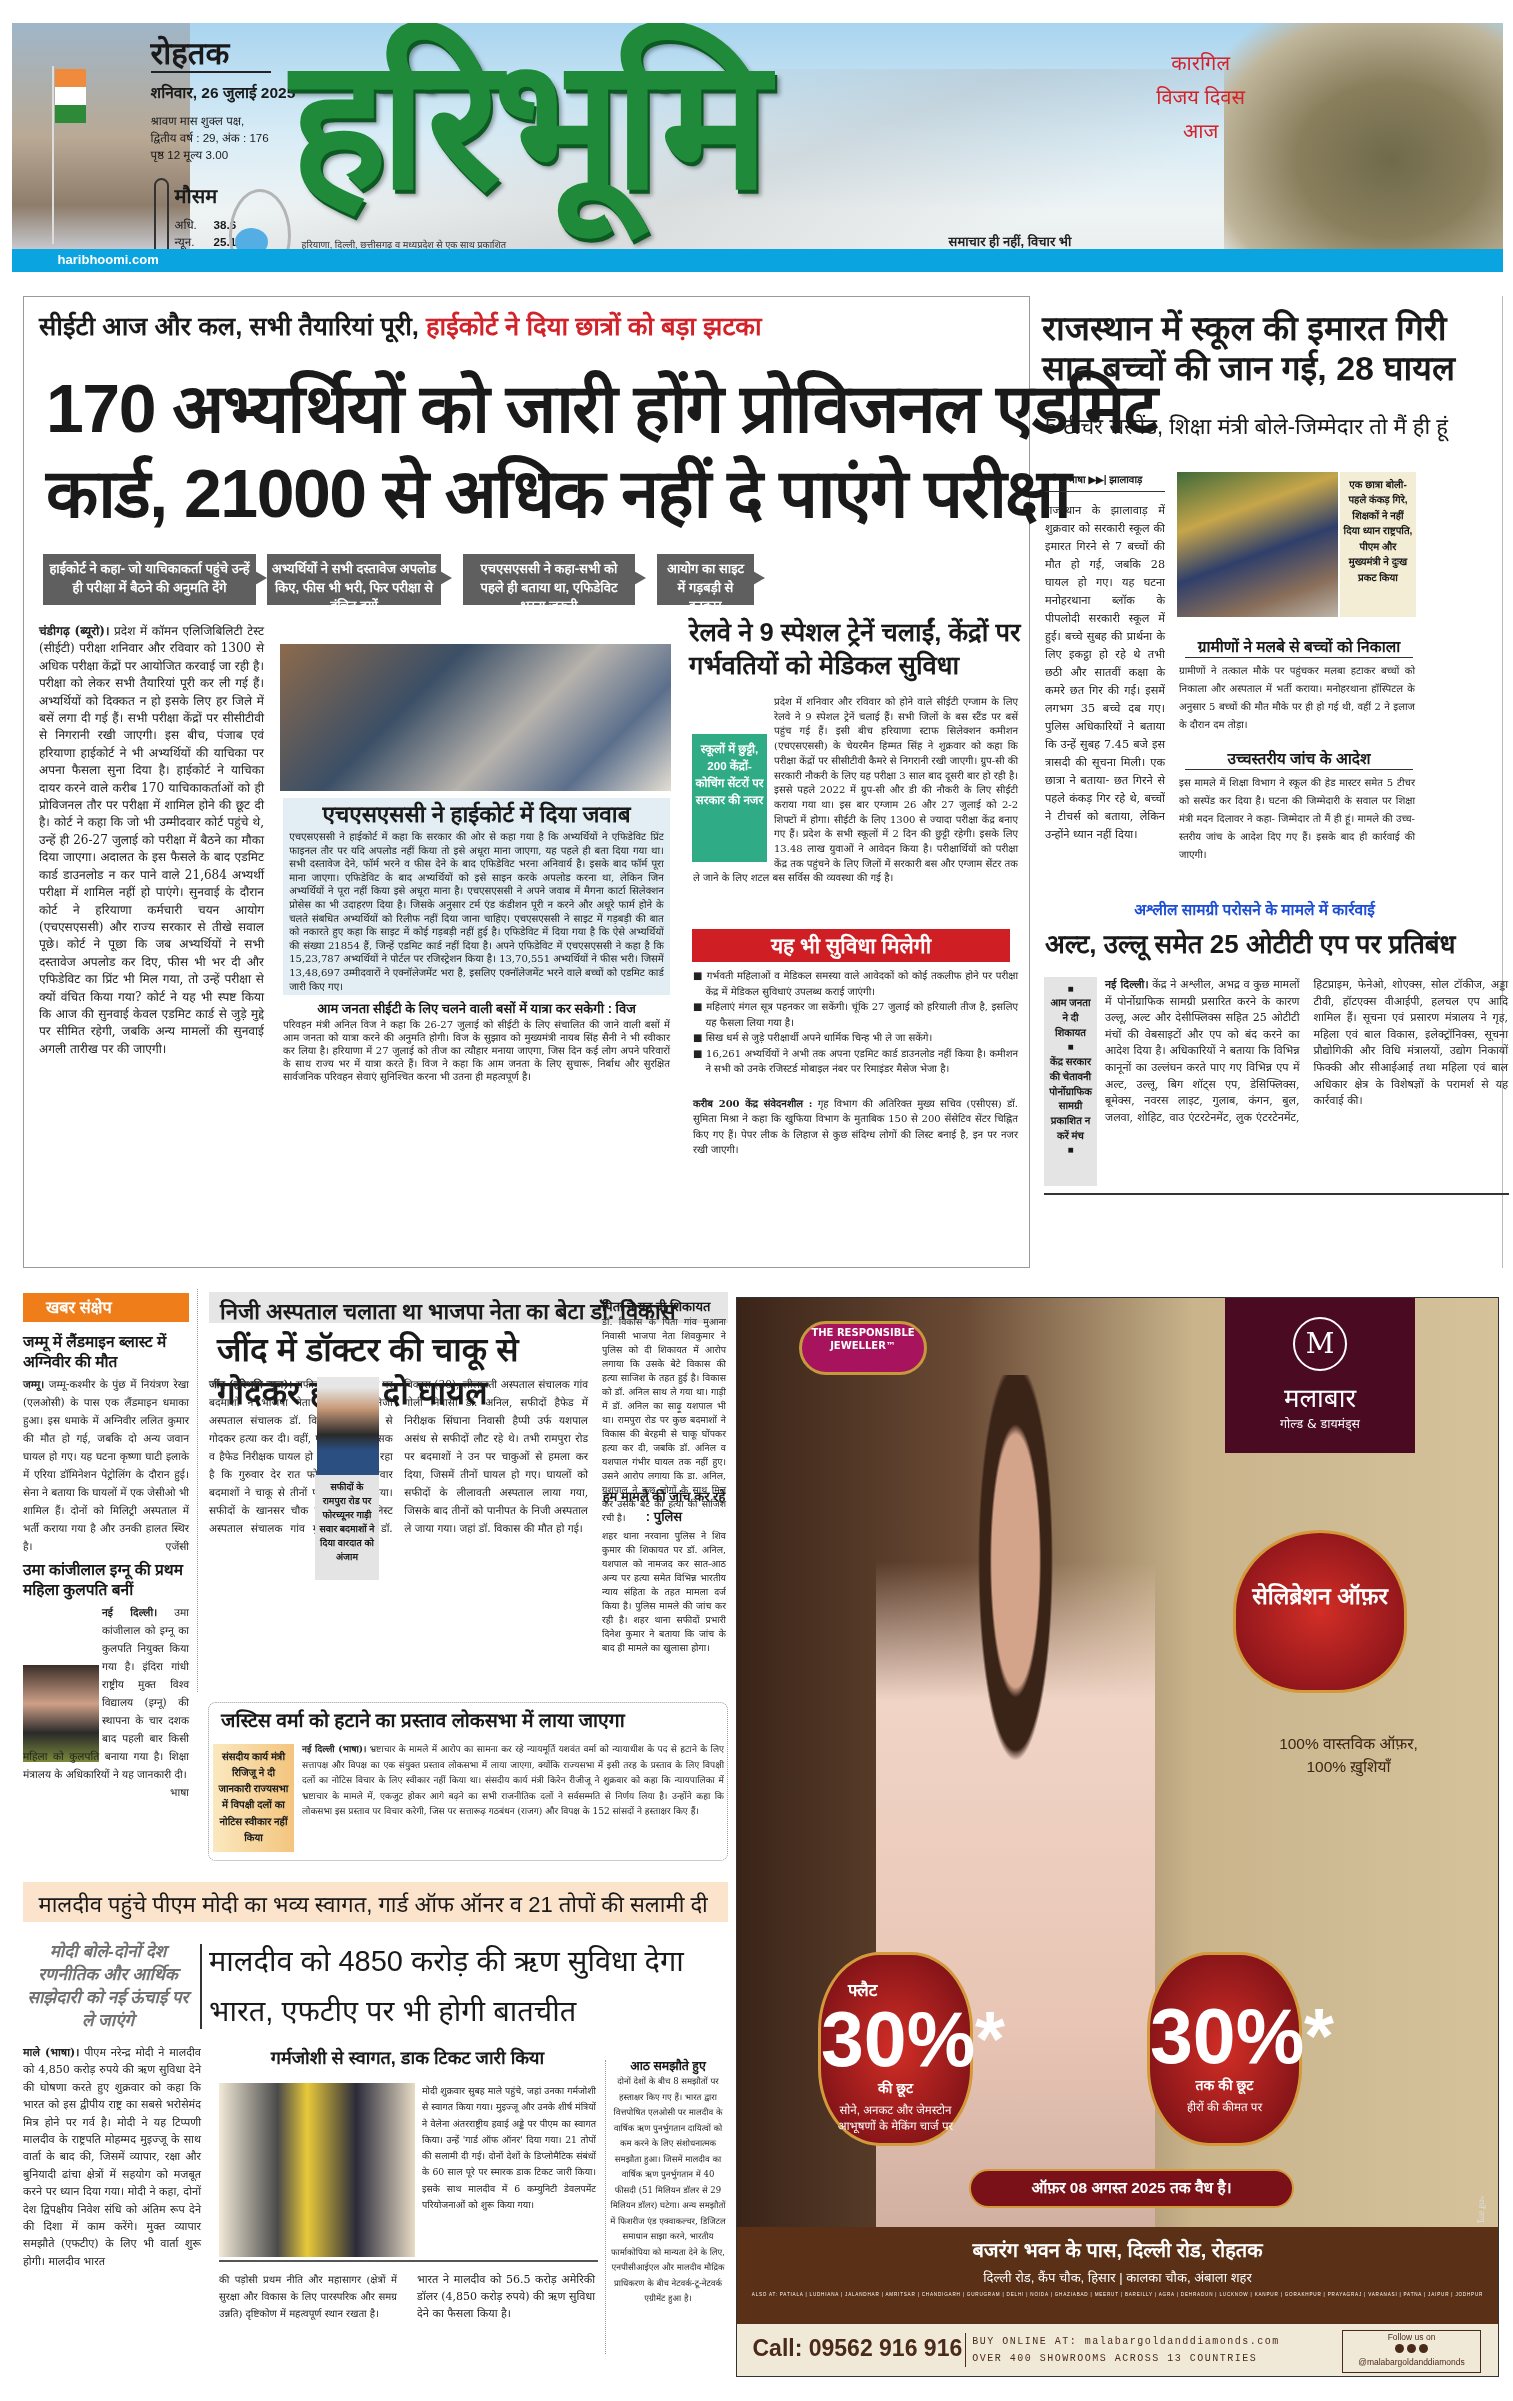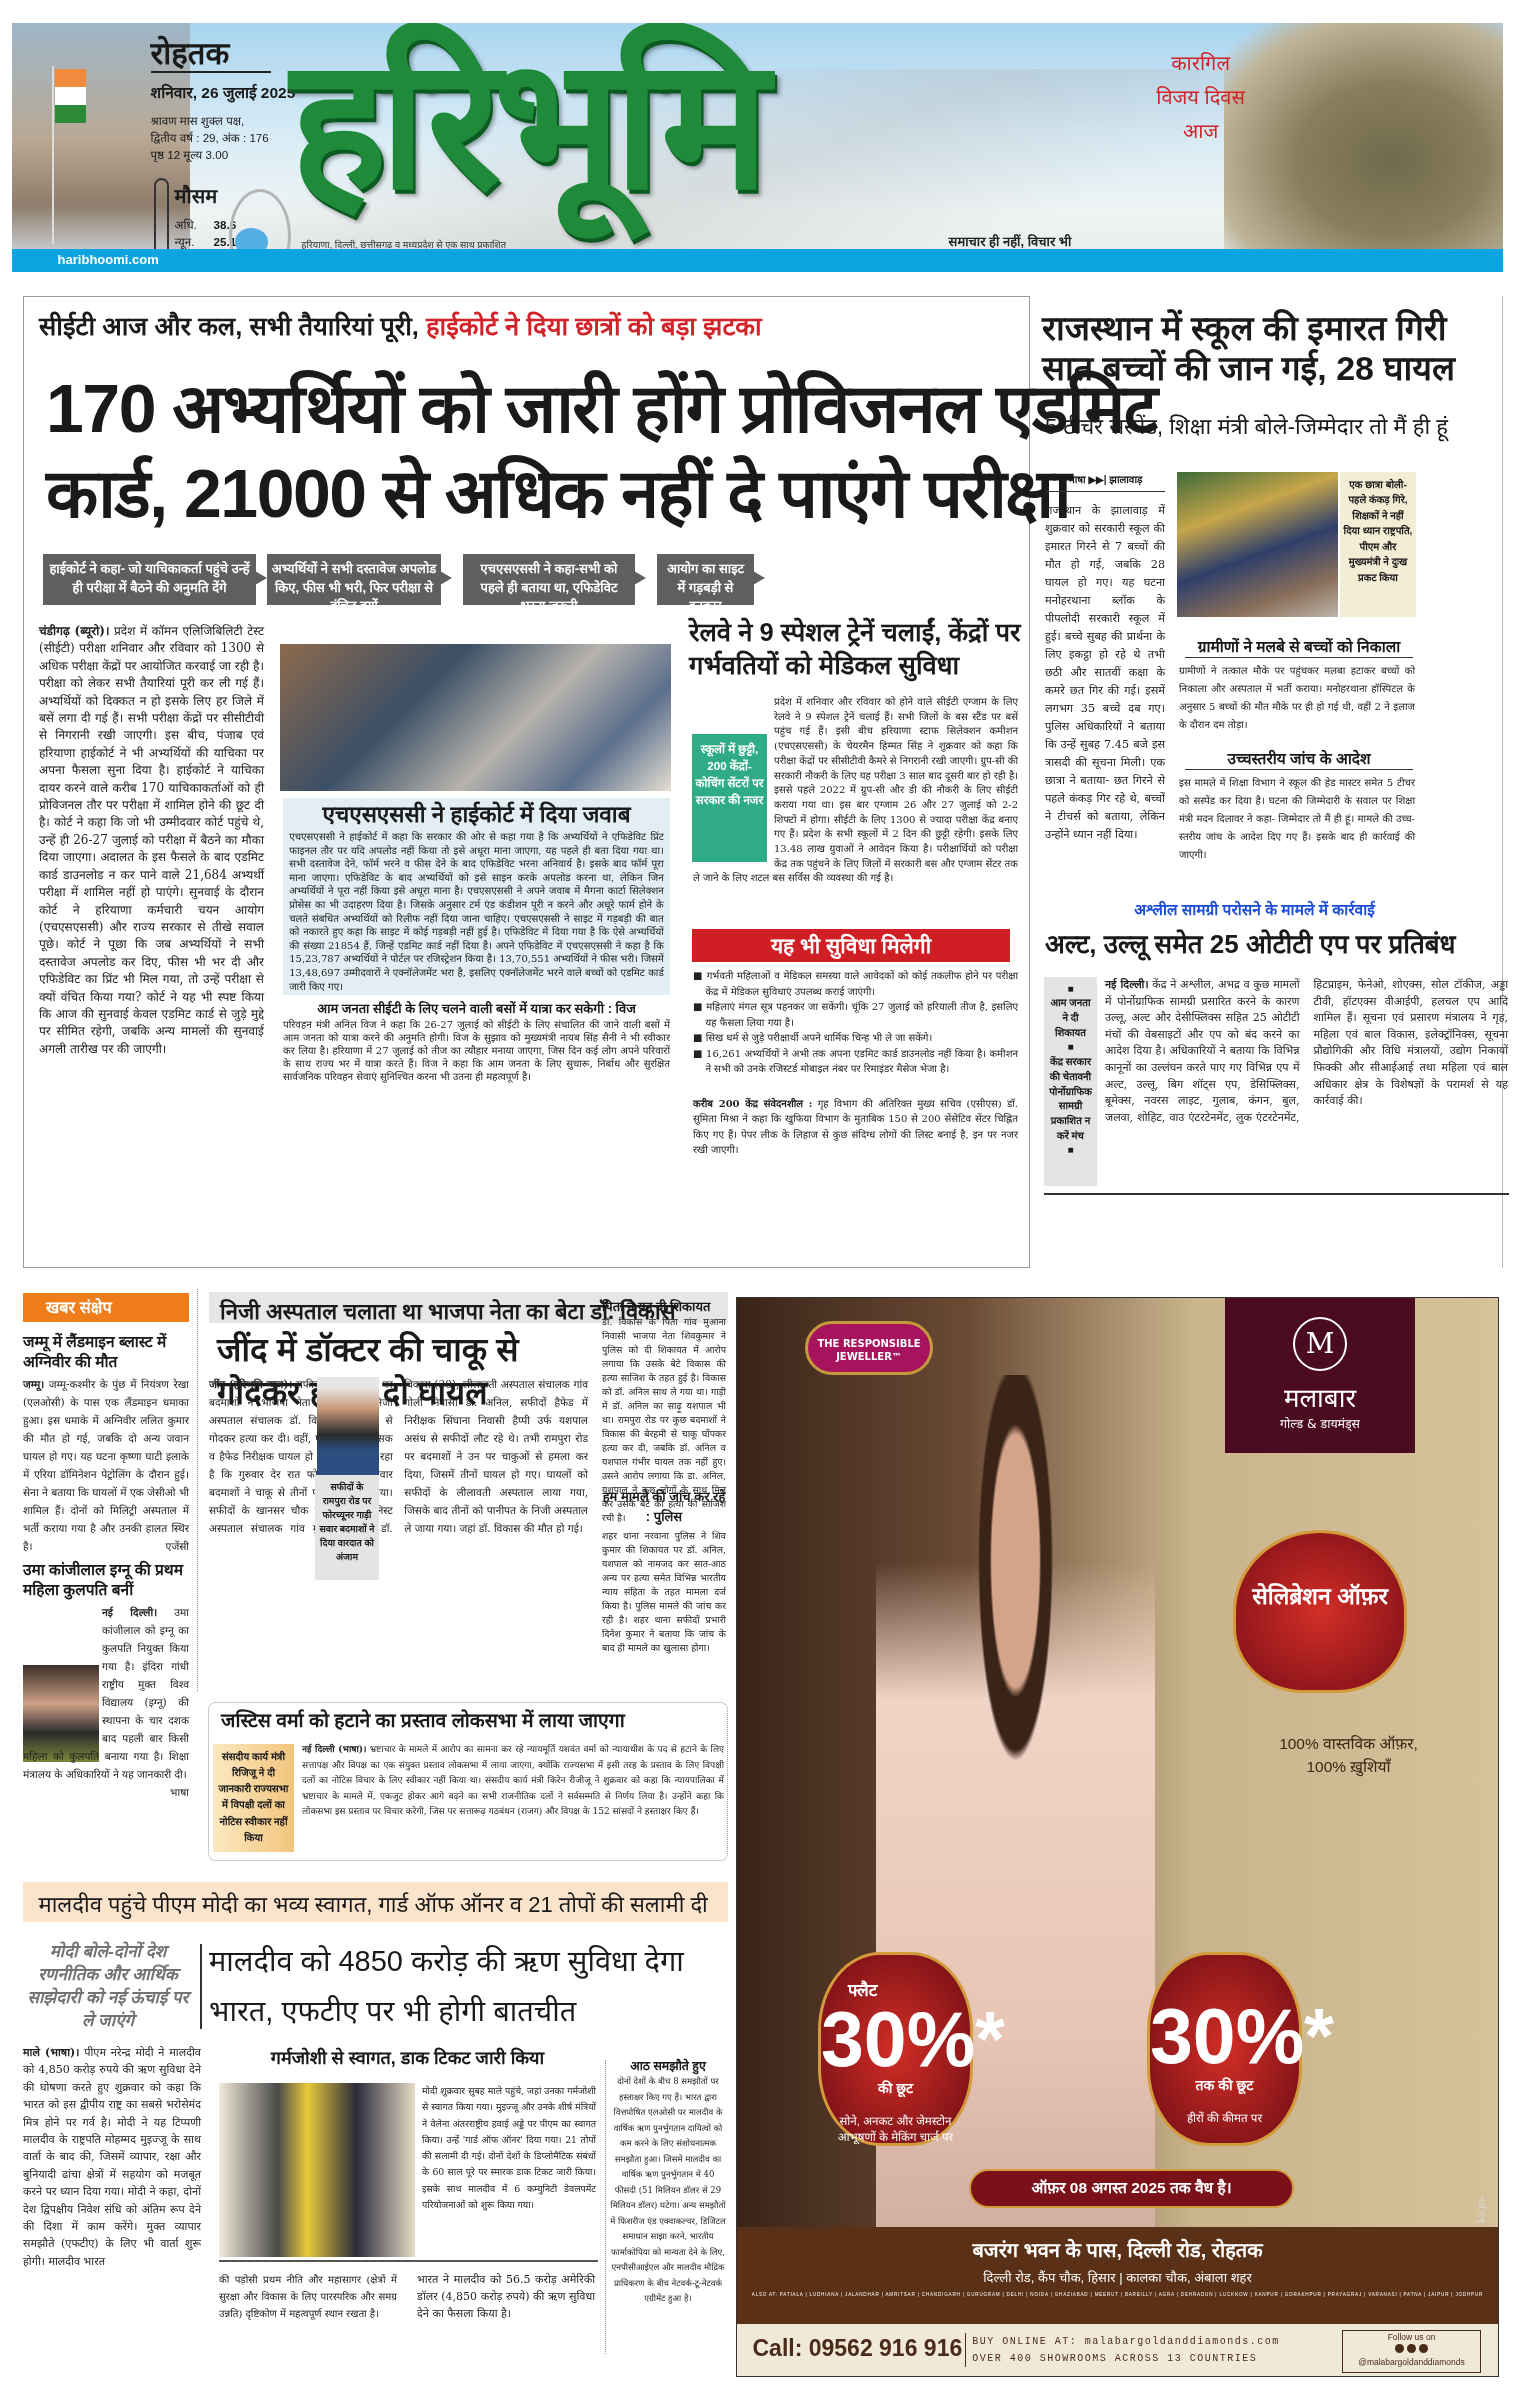--- a/index.html
+++ b/index.html
@@ -50,32 +50,32 @@
 .side-grey{background:#e4e4e4;font:bold 11.6px "Liberation Sans",sans-serif;text-align:center;line-height:17px;padding:4.6px 3.1px}
 
 .orange-tab{background:#ef7d1a;color:#fff;font:bold 16.3px "Liberation Sans",sans-serif;padding:3.1px 0 0 23px}
 .greyband{background:#e6e6e6;font:bold 22px "Liberation Sans",sans-serif;padding:3.1px 11px}
 .small-hl{font:bold 15.5px "Liberation Sans",sans-serif;line-height:20px}
 .peach{background:#fbe3cc;font:22px "Liberation Sans",sans-serif;padding:6.2px 15.5px}
 .redital{color:#737373;font:bold italic 17px "Liberation Sans",sans-serif;text-align:center;line-height:23px}
 
 #ad{left:736px;top:1297px;width:763px;height:1080px;border:0.8px solid #333;background:linear-gradient(90deg,#3a2418 0%,#6a4a34 30%,#c9b48c 60%,#d5c29b 100%);overflow:hidden}
 #ad .model{position:absolute;left:139px;top:77px;width:279px;height:929px;background:radial-gradient(ellipse at 50% 20%,#d4a48a 0 12%,#3a2418 13% 18%,transparent 19%),linear-gradient(180deg,transparent 20%,#f0d4c6 35%,#e8c5b5 70%,#c9a89a 100%);border-radius:124px 124px 0 0}
-#ad .badge{position:absolute;left:68px;top:23px;width:128px;height:54px;border-radius:27px;background:#a8135e;border:3.1px solid #c49a3c;color:#fff;font:bold 10px "DejaVu Sans",sans-serif;text-align:center;padding-top:13px;line-height:13px}
+#ad .badge{position:absolute;left:62px;top:23px;width:128px;height:54px;border-radius:27px;background:#a8135e;border:3.1px solid #c49a3c;color:#fff;font:bold 10px "DejaVu Sans",sans-serif;text-align:center;padding-top:2px;line-height:13px}
 #ad .brand{position:absolute;left:488px;top:0;width:190px;height:155px;background:#4a0a22;color:#fff;text-align:center}
 #ad .brand .m{width:54px;height:54px;margin:19.4px auto 7.7px;border:2.3px solid #fff;border-radius:50%;font:28px "DejaVu Serif",serif;line-height:50px}
 #ad .brand .n1{font:26px "DejaVu Sans",sans-serif}
 #ad .brand .n2{font:12.4px "DejaVu Sans",sans-serif}
 #ad .cele{position:absolute;left:496px;top:232px;width:174px;height:163px;border-radius:50% 50% 40% 40%;background:radial-gradient(#d22e26,#7a0e18);border:3.1px solid #d39a3b;color:#fff;text-align:center;font:bold 23px "Liberation Sans",sans-serif;padding-top:46px;line-height:34px}
 #ad .pct{position:absolute;left:503px;top:434px;width:217px;text-align:center;font:15.5px "Liberation Sans",sans-serif;color:#3b2614;line-height:23px}
 .offer{position:absolute;top:654px;width:155px;height:194px;border-radius:40%;background:radial-gradient(#d22e26,#6d0c14);border:3.1px solid #d39a3b;color:#fff;text-align:center}
 .offer .lab{font:bold 17px "Liberation Sans",sans-serif;margin-top:23px;text-align:left;padding-left:27px}
 .offer .big{font:bold 77px "Liberation Sans",sans-serif;line-height:77px}
 .offer .sm{font:bold 14px "Liberation Sans",sans-serif}
-.offer .desc{font:11.6px "Liberation Sans",sans-serif;line-height:15.5px;margin-top:16px}
+.offer .desc{font:11.6px "Liberation Sans",sans-serif;line-height:15.5px;margin-top:5px}
 #ad .valid{position:absolute;left:232px;top:871px;width:325px;height:39px;border-radius:19.4px;background:#7a1118;border:2.3px solid #d39a3b;color:#fff;font:bold 15.5px "Liberation Sans",sans-serif;text-align:center;line-height:34px}
 #ad .addr{position:absolute;left:0;top:929px;width:100%;height:97px;background:#5a3116;color:#fff;text-align:center}
 #ad .addr .a1{font:bold 20px "Liberation Sans",sans-serif;margin-top:9.3px}
 #ad .addr .a2{font:13px "Liberation Sans",sans-serif;margin-top:4.6px}
 #ad .addr .a3{font:4.6px "Liberation Sans",sans-serif;margin-top:6.2px;letter-spacing:0.8px}
 #ad .foot{position:absolute;left:0;top:1026px;width:100%;height:54px;background:#f1e9d8;color:#4a2a18}
 #ad .call{position:absolute;left:15.5px;top:11px;font:bold 23px "Liberation Sans",sans-serif}
 #ad .buy{position:absolute;left:228px;top:9.3px;font:10px "Liberation Mono",monospace;letter-spacing:1.5px;line-height:17px;border-left:1.5px solid #4a2a18;padding-left:6.2px}
 #ad .follow{position:absolute;right:17px;top:6.2px;width:139px;height:43px;border:0.8px solid #4a2a18;text-align:center;font:8.5px "Liberation Sans",sans-serif;line-height:12.4px}
 #ad .follow .ic{display:inline-block;width:9.3px;height:9.3px;border-radius:50%;background:#4a2a18;margin:0 1.5px}

